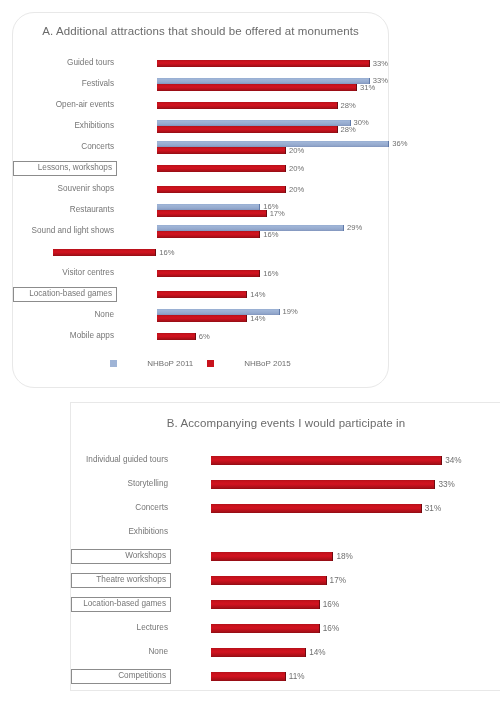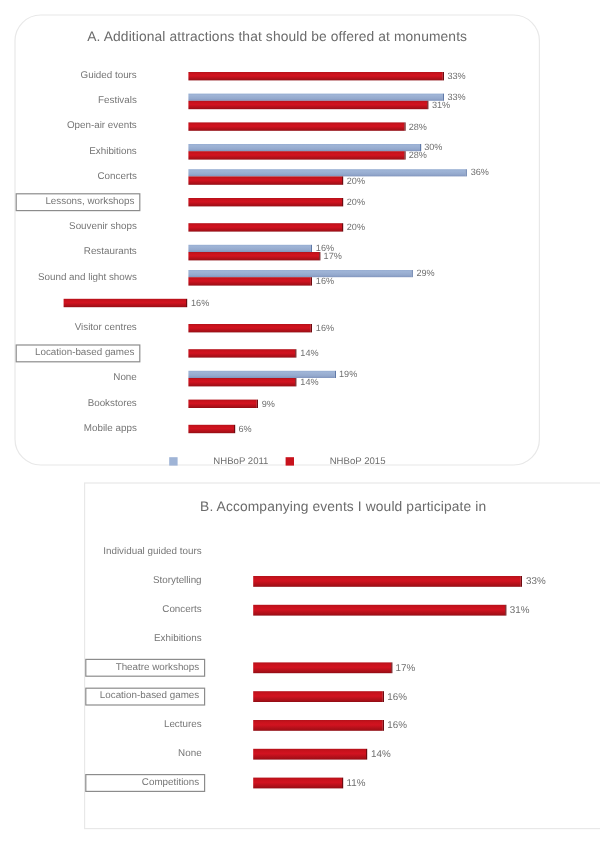--- a/index.html
+++ b/index.html
@@ -15,21 +15,21 @@
     -webkit-font-smoothing: antialiased;
   }
 
   
   .card {
     position: absolute;
     background: #ffffff;
     border: 1px solid #e8e8e8;
     box-sizing: border-box;
   }
-  #card-a { left: 12px;  top: 12px;  width: 438px; height: 376px; border-radius: 22px; }
+  #card-a { left: 12px;  top: 12px;  width: 377px; height: 376px; border-radius: 22px; }
   #card-b { left: 70px;  top: 402px; width: 432px; height: 289px; }
 
   .chart-title {
     text-align: center;
     color: #6b6b6b;
     font-size: 11.5px;
     font-weight: 400;
     letter-spacing: .1px;
     margin: 0;
     padding: 12px 6px 0 6px;
@@ -270,29 +270,20 @@
             <div class="bar blue" style="width: 122.55px;"></div>
             <div class="val">19%</div>
           </div>
           <div class="barline">
             <div class="bar red" style="width: 90.3px;"></div>
             <div class="val">14%</div>
           </div>
         </div>
       </div>
       <div class="row single">
-        <div class="cat-label">Bookstores</div>
-        <div class="bars">
-          <div class="barline">
-            <div class="bar red" style="width: 58.05px;"></div>
-            <div class="val">9%</div>
-          </div>
-        </div>
-      </div>
-      <div class="row single">
         <div class="cat-label">Mobile apps</div>
         <div class="bars">
           <div class="barline">
             <div class="bar red" style="width: 38.7px;"></div>
             <div class="val">6%</div>
           </div>
         </div>
       </div>
     </div>
   <div class="legend" id="legend-a">
@@ -305,20 +296,26 @@
         <span class="legend-text">NHBoP 2015</span>
       </div>
     </div>
 </div>
 
 <div class="card" id="card-b">
   <div class="chart-title">B. Accompanying events I would participate in</div>
   <div class="plot" id="plot-b">
       <div class="row single">
         <div class="cat-label">Individual guided tours</div>
+        <div class="bars">
+          <div class="barline">
+            <div class="bar red" style="width: 231.2px;"></div>
+            <div class="val">34%</div>
+          </div>
+        </div>
       </div>
       <div class="row single">
         <div class="cat-label">Storytelling</div>
         <div class="bars">
           <div class="barline">
             <div class="bar red" style="width: 224.4px;"></div>
             <div class="val">33%</div>
           </div>
         </div>
       </div>
@@ -328,20 +325,29 @@
           <div class="barline">
             <div class="bar red" style="width: 210.8px;"></div>
             <div class="val">31%</div>
           </div>
         </div>
       </div>
       <div class="row single">
         <div class="cat-label">Exhibitions</div>
       </div>
       <div class="row single">
+        <div class="cat-label boxed">Workshops</div>
+        <div class="bars">
+          <div class="barline">
+            <div class="bar red" style="width: 122.4px;"></div>
+            <div class="val">18%</div>
+          </div>
+        </div>
+      </div>
+      <div class="row single">
         <div class="cat-label boxed">Theatre workshops</div>
         <div class="bars">
           <div class="barline">
             <div class="bar red" style="width: 115.6px;"></div>
             <div class="val">17%</div>
           </div>
         </div>
       </div>
       <div class="row single">
         <div class="cat-label boxed">Location-based games</div>

